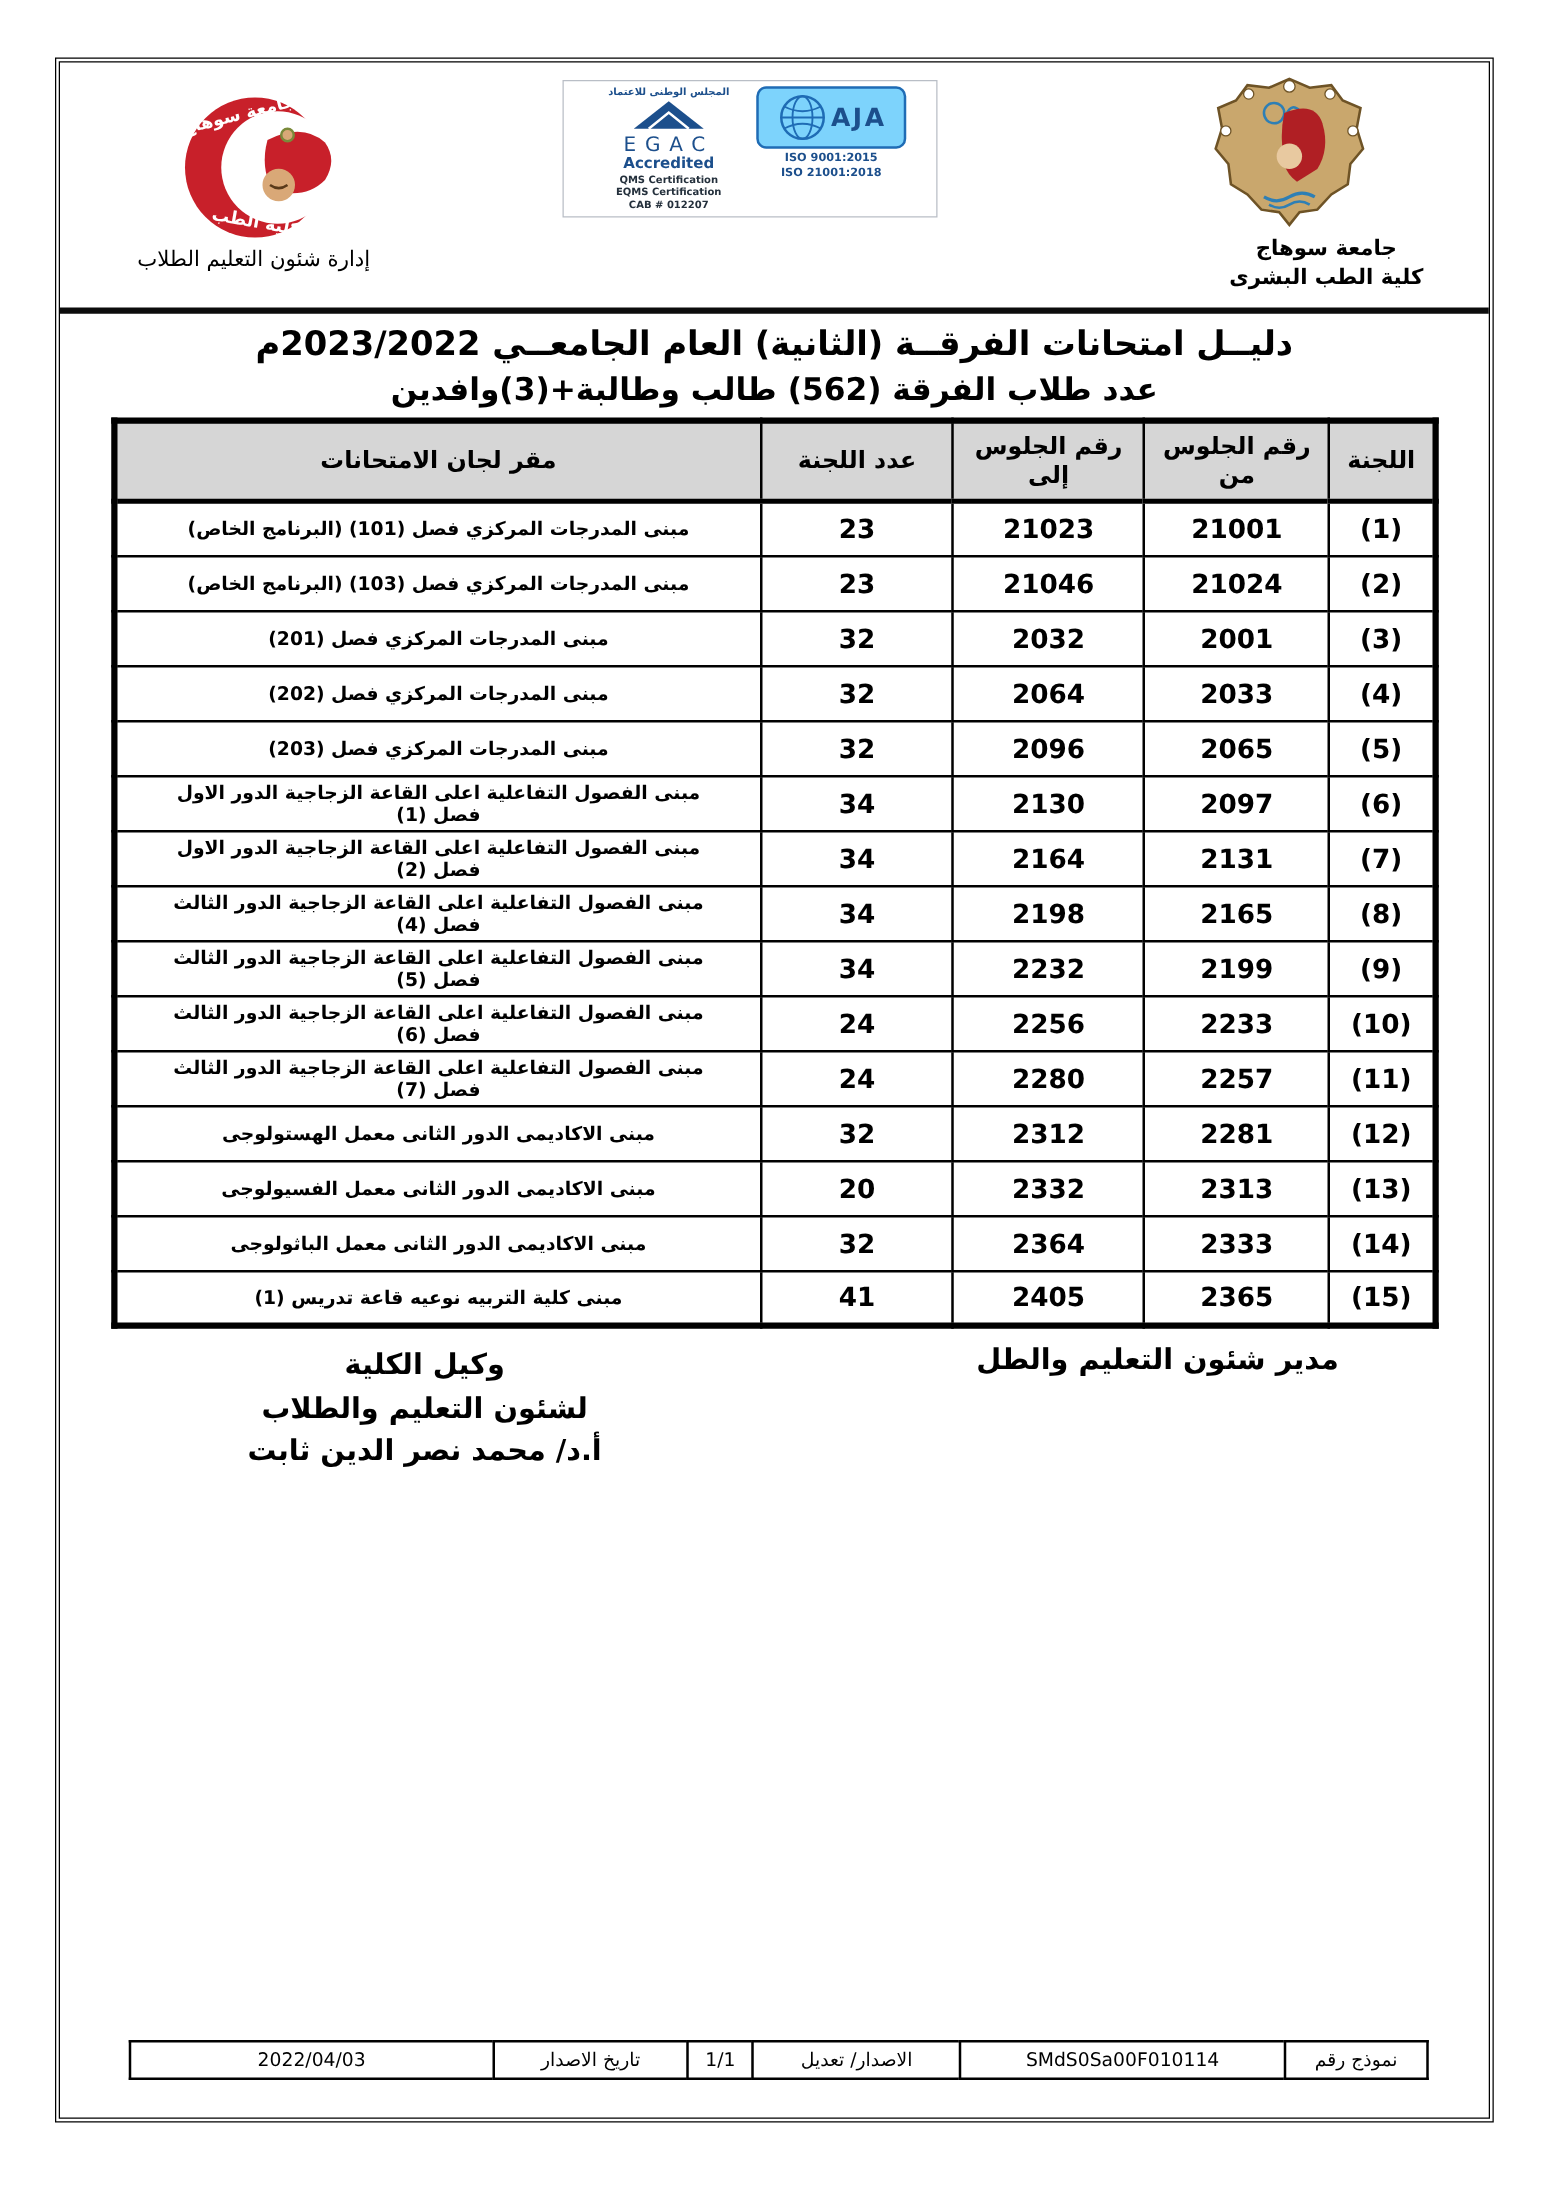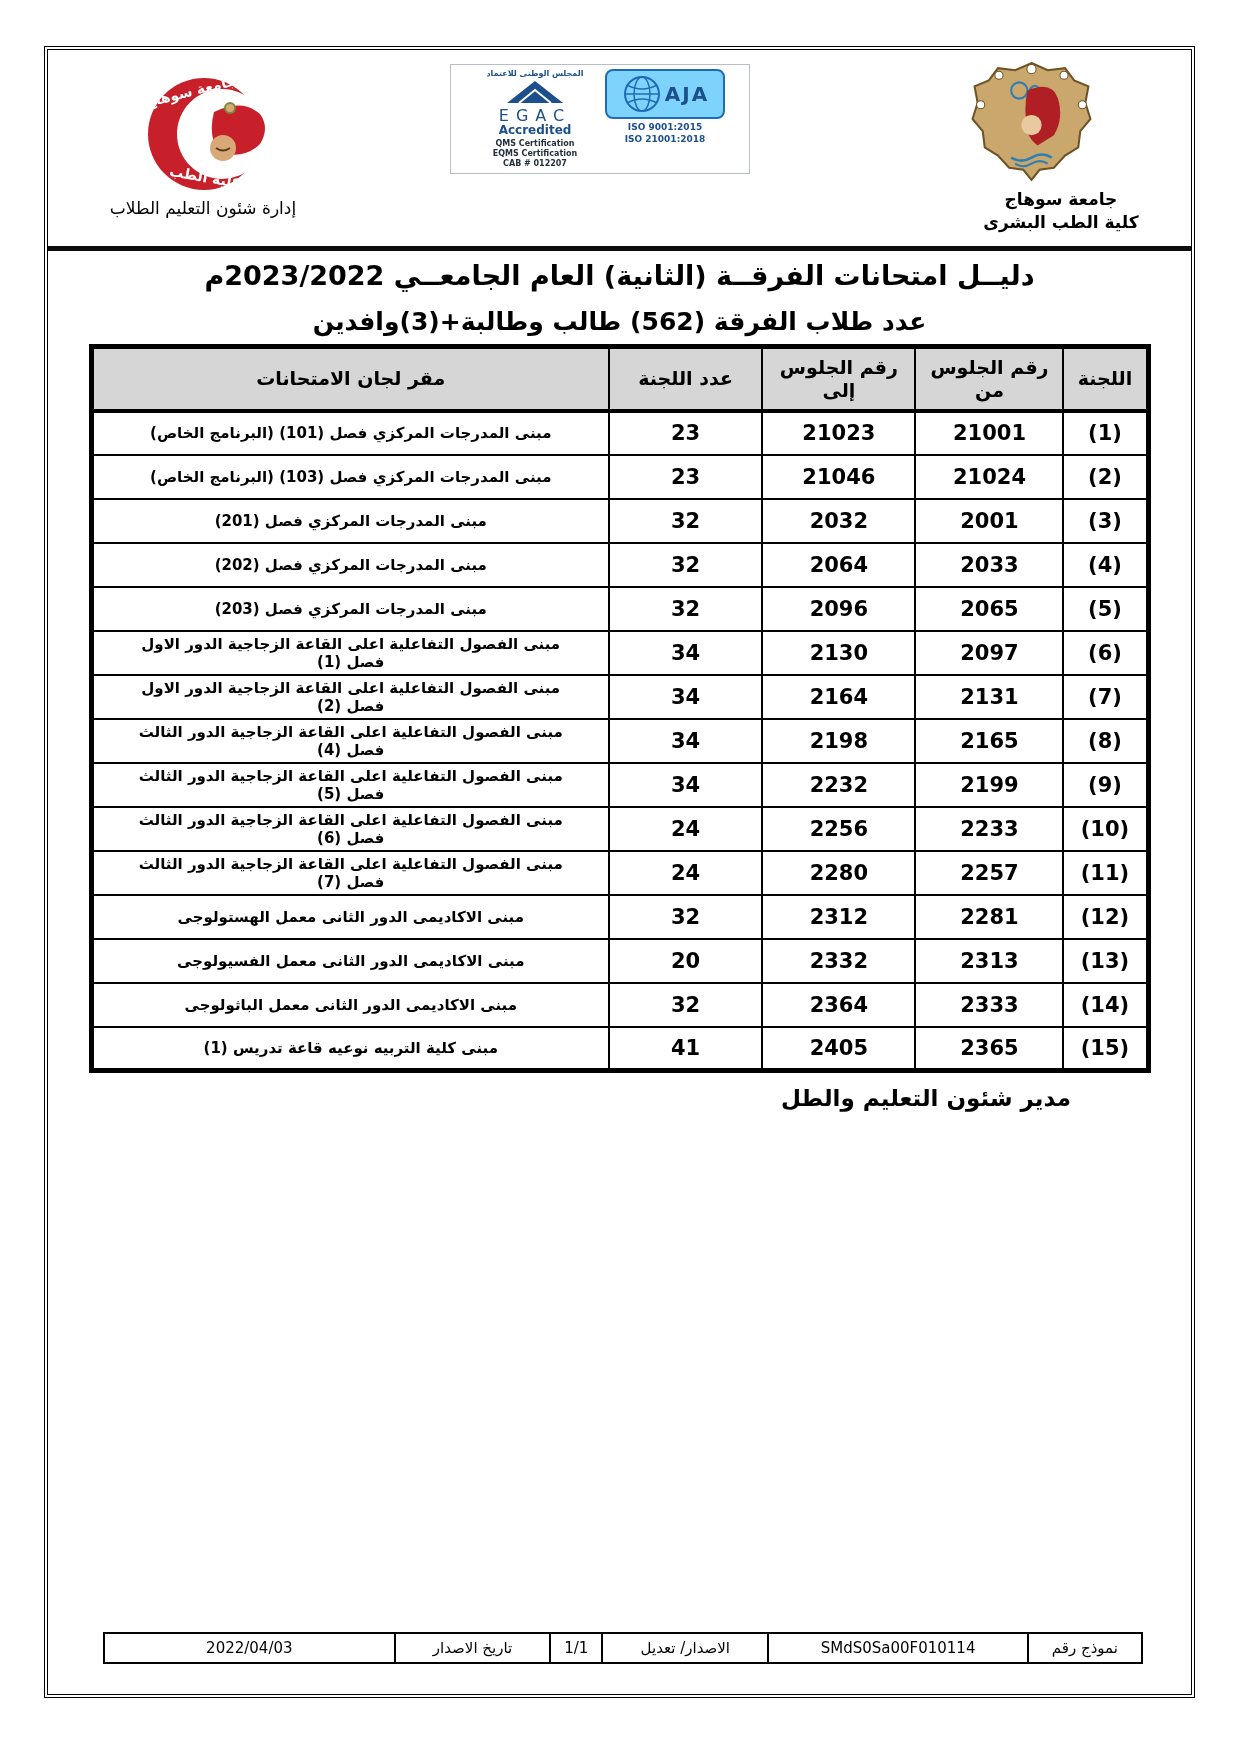--- a/index.html
+++ b/index.html
@@ -27,21 +27,21 @@
   .aja-word{font-size:20px;font-weight:bold;color:#1c4f8c;letter-spacing:2px;}
   .aja-lines{font-size:9px;font-weight:bold;color:#1c4f8c;line-height:1.3;margin-top:3px;}
   .logo-shield{position:absolute;right:95px;top:10px;width:128px;height:124px;}
   .univ-text{position:absolute;right:20px;top:138px;width:220px;text-align:center;
              font-weight:bold;font-size:17px;line-height:1.35;}
 
   .rule{height:5px;background:#0c0c0c;border:0;margin:0;}
 
   
   .title1{text-align:center;font-weight:bold;font-size:27px;margin-top:9px;}
-  .title2{text-align:center;font-weight:bold;font-size:25px;margin-top:16px;}
+  .title2{text-align:center;font-weight:bold;font-size:25px;margin-top:6px;}
 
   
   table.cmt{border-collapse:collapse;margin:8px auto 0;width:1062px;
             border:5px solid #000;table-layout:fixed;}
   table.cmt th,table.cmt td{border:2.5px solid #000;padding:1px 6px;box-sizing:border-box;}
   table.cmt th{background:#d6d6d6;font-size:19px;font-weight:bold;height:64px;
                text-align:center;line-height:1.2;border-bottom:4px solid #000;}
   table.cmt td{height:44px;text-align:center;font-weight:bold;}
   td.c-committee{font-size:21px;}
   td.c-num{font-size:21px;}
@@ -270,20 +270,25 @@
             <td class="c-num">2365</td>
             <td class="c-num">2405</td>
             <td class="c-count">41</td>
             <td class="c-loc"><span class="loc">مبنى كلية التربيه نوعيه قاعة تدريس (1)</span></td>
           </tr>
         </tbody>
     </table>
 
     <div class="signatures">
       <div>مدير شئون التعليم والطل</div>
+      <div class="sig-left">
+        <div>وكيل الكلية</div>
+        <div>لشئون التعليم والطلاب</div>
+        <div>أ.د/ محمد نصر الدين ثابت</div>
+      </div>
     </div>
 
     <div class="footer-bar">
       <table class="foot">
         <tbody>
             <tr>
               <td>نموذج رقم</td>
               <td>SMdS0Sa00F010114</td>
               <td>الاصدار/ تعديل</td>
               <td>1/1</td>

